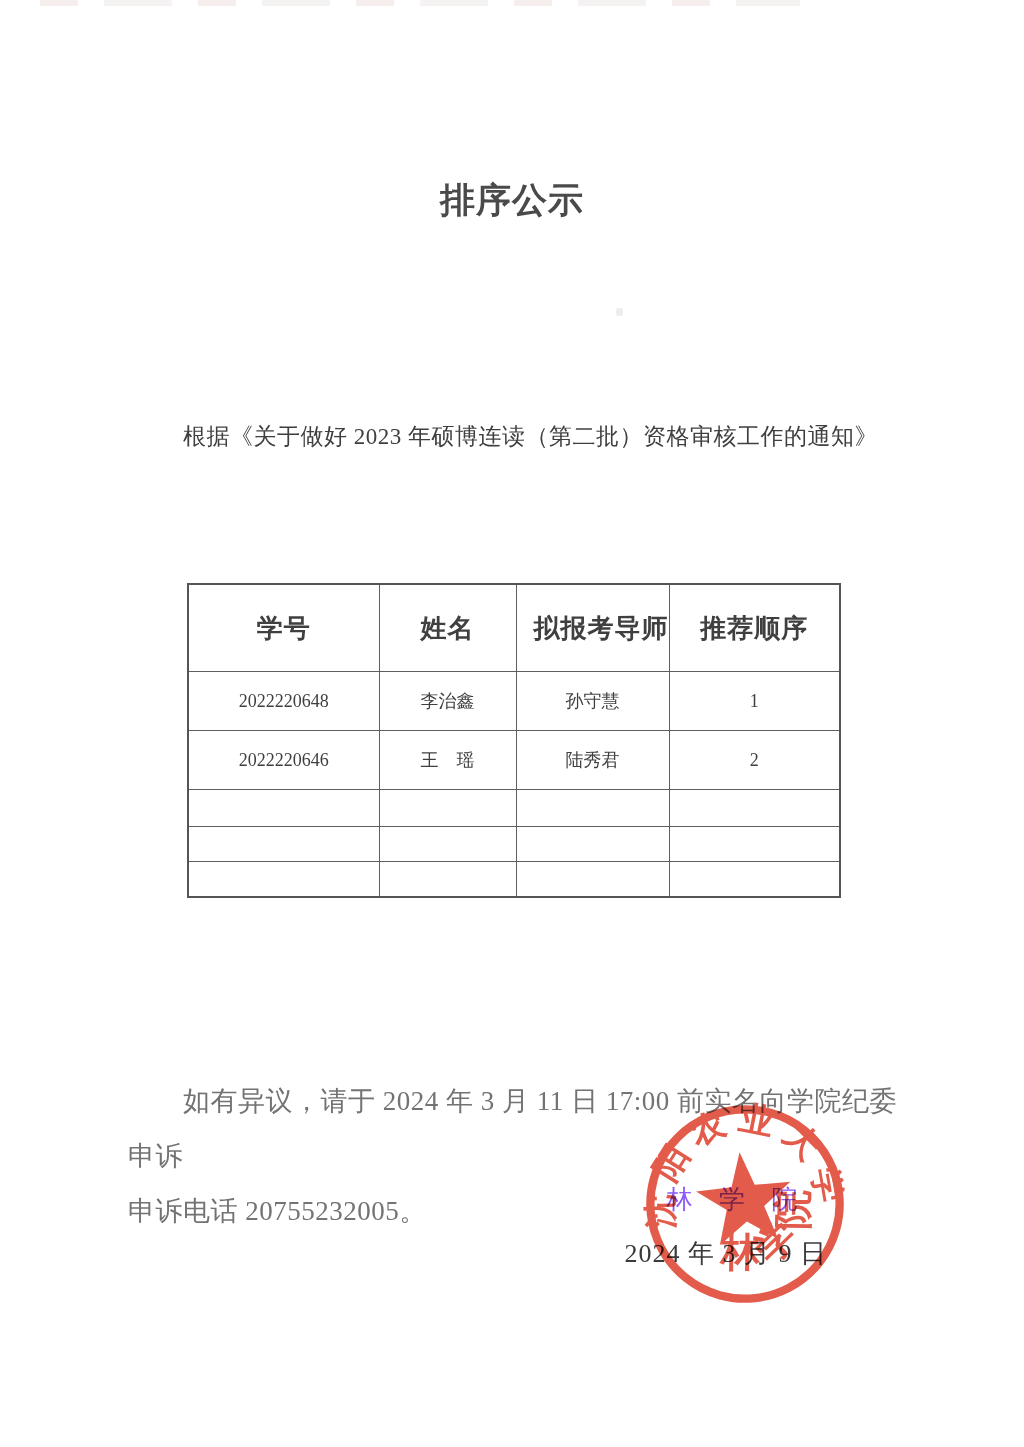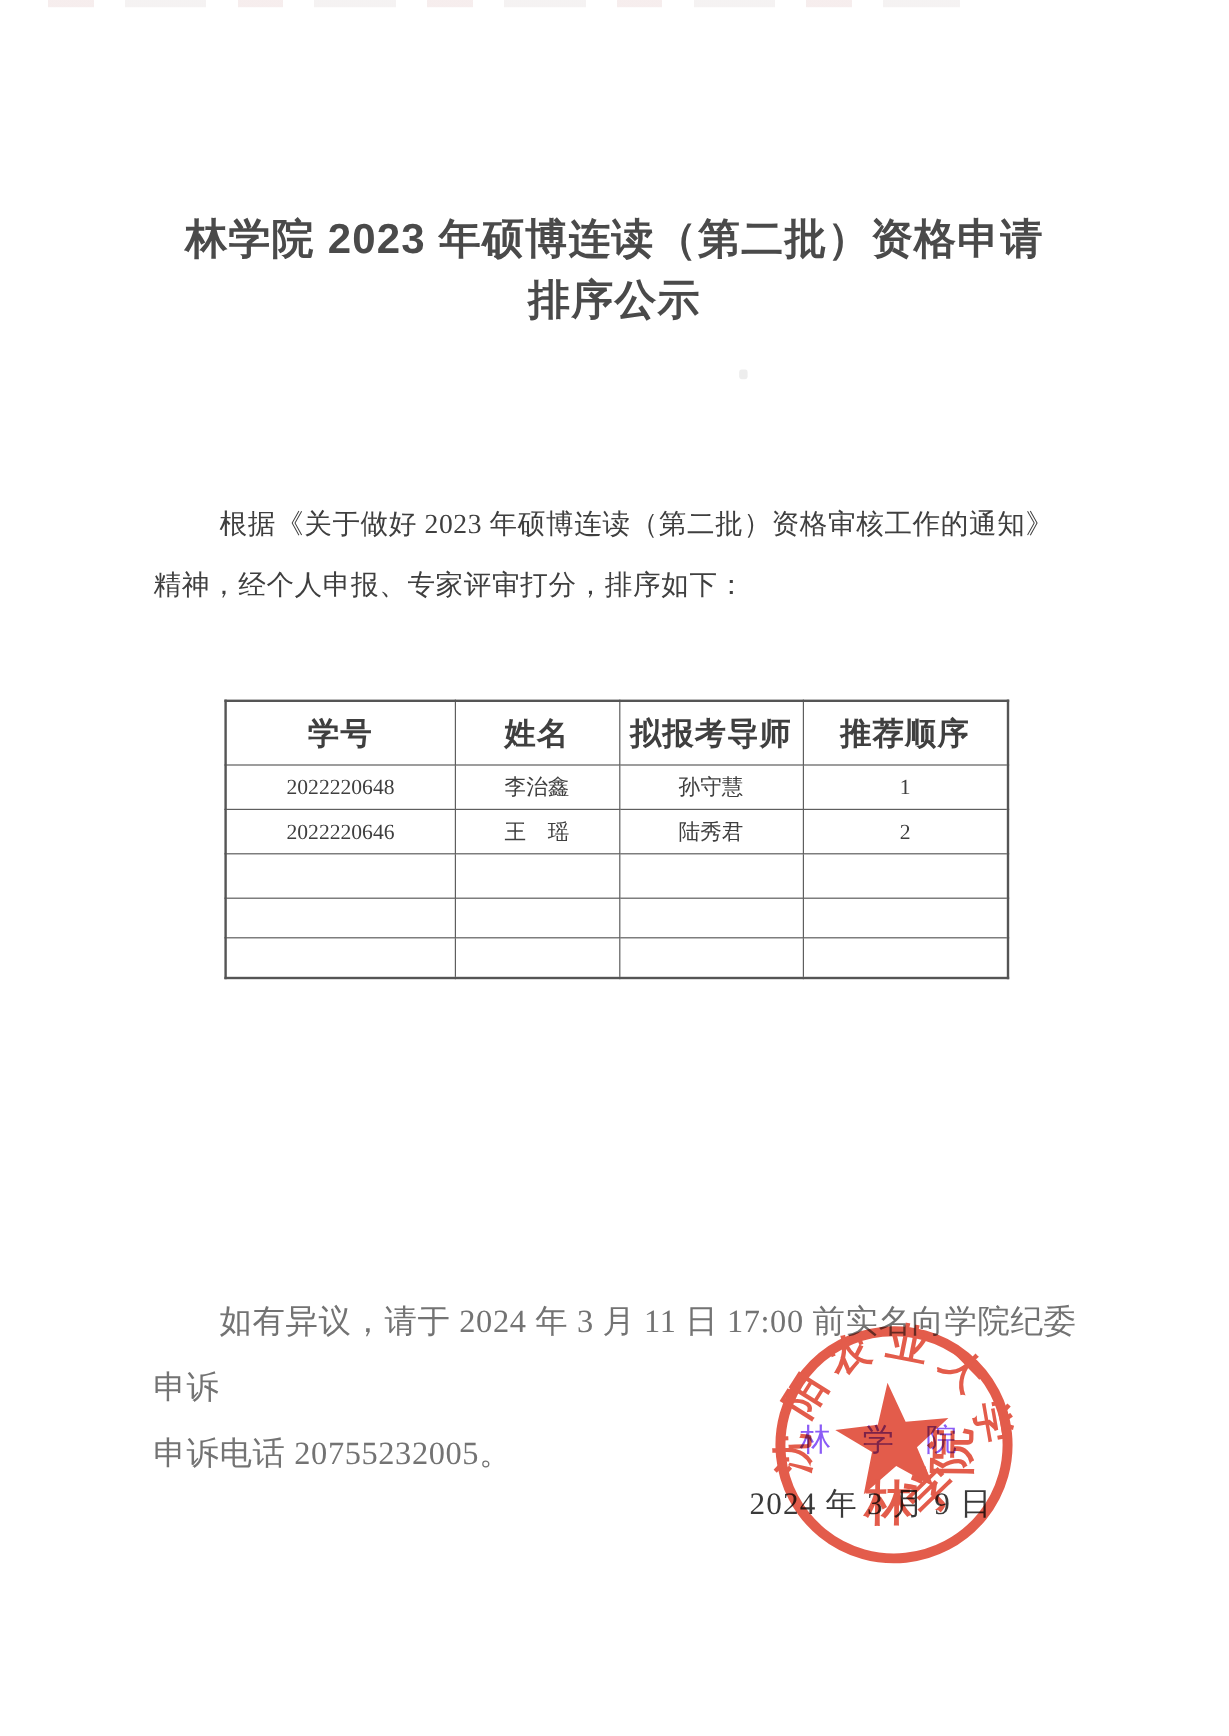--- a/index.html
+++ b/index.html
@@ -26,21 +26,21 @@
     font-size:23px;line-height:51px;color:#3f3f3f;letter-spacing:.5px;
   }
   .line{display:block;}
   .indent{text-indent:55px;}
   .ranking-table{
     position:absolute;top:583px;left:187px;width:652px;
     border-collapse:collapse;table-layout:fixed;color:#3f3f3f;
     border:2px solid #555555;
   }
   .ranking-table th,.ranking-table td{
-    border:1.6px solid #5e5e5e;text-align:center;vertical-align:middle;padding:0;
+    border:1.6px solid #5e5e5e;text-align:center;vertical-align:middle;padding:17px;
     overflow:hidden;white-space:nowrap;
   }
   .ranking-table thead th{height:52px;font-size:26px;font-weight:700;letter-spacing:1px;}
   .ranking-table tbody tr{height:37px;font-size:18px;}
   .ranking-table tbody tr:nth-child(n+4){height:33px;}
   .appeal{
     position:absolute;top:1074px;left:128px;width:786px;margin:0;
     font-size:27px;line-height:55px;color:#737373;letter-spacing:.5px;
   }
   .signature{
@@ -58,27 +58,25 @@
 </style>
 </head>
 <body>
 
 <div class="page">
 
   <div class="artifact-strip"></div>
   <div class="speck"></div>
 
   <h1 class="title">
-    <span>林学院 2023 年硕博连读（第二批）资格申请</span>
     <span>排序公示</span>
   </h1>
 
   <p class="intro">
     <span class="line indent">根据《关于做好 2023 年硕博连读（第二批）资格审核工作的通知》</span>
-    <span class="line">精神，经个人申报、专家评审打分，排序如下：</span>
   </p>
 
   <table class="ranking-table">
     <colgroup>
       <col style="width:191px">
         <col style="width:137px">
         <col style="width:153px">
         <col style="width:171px">
     </colgroup>
     <thead>

